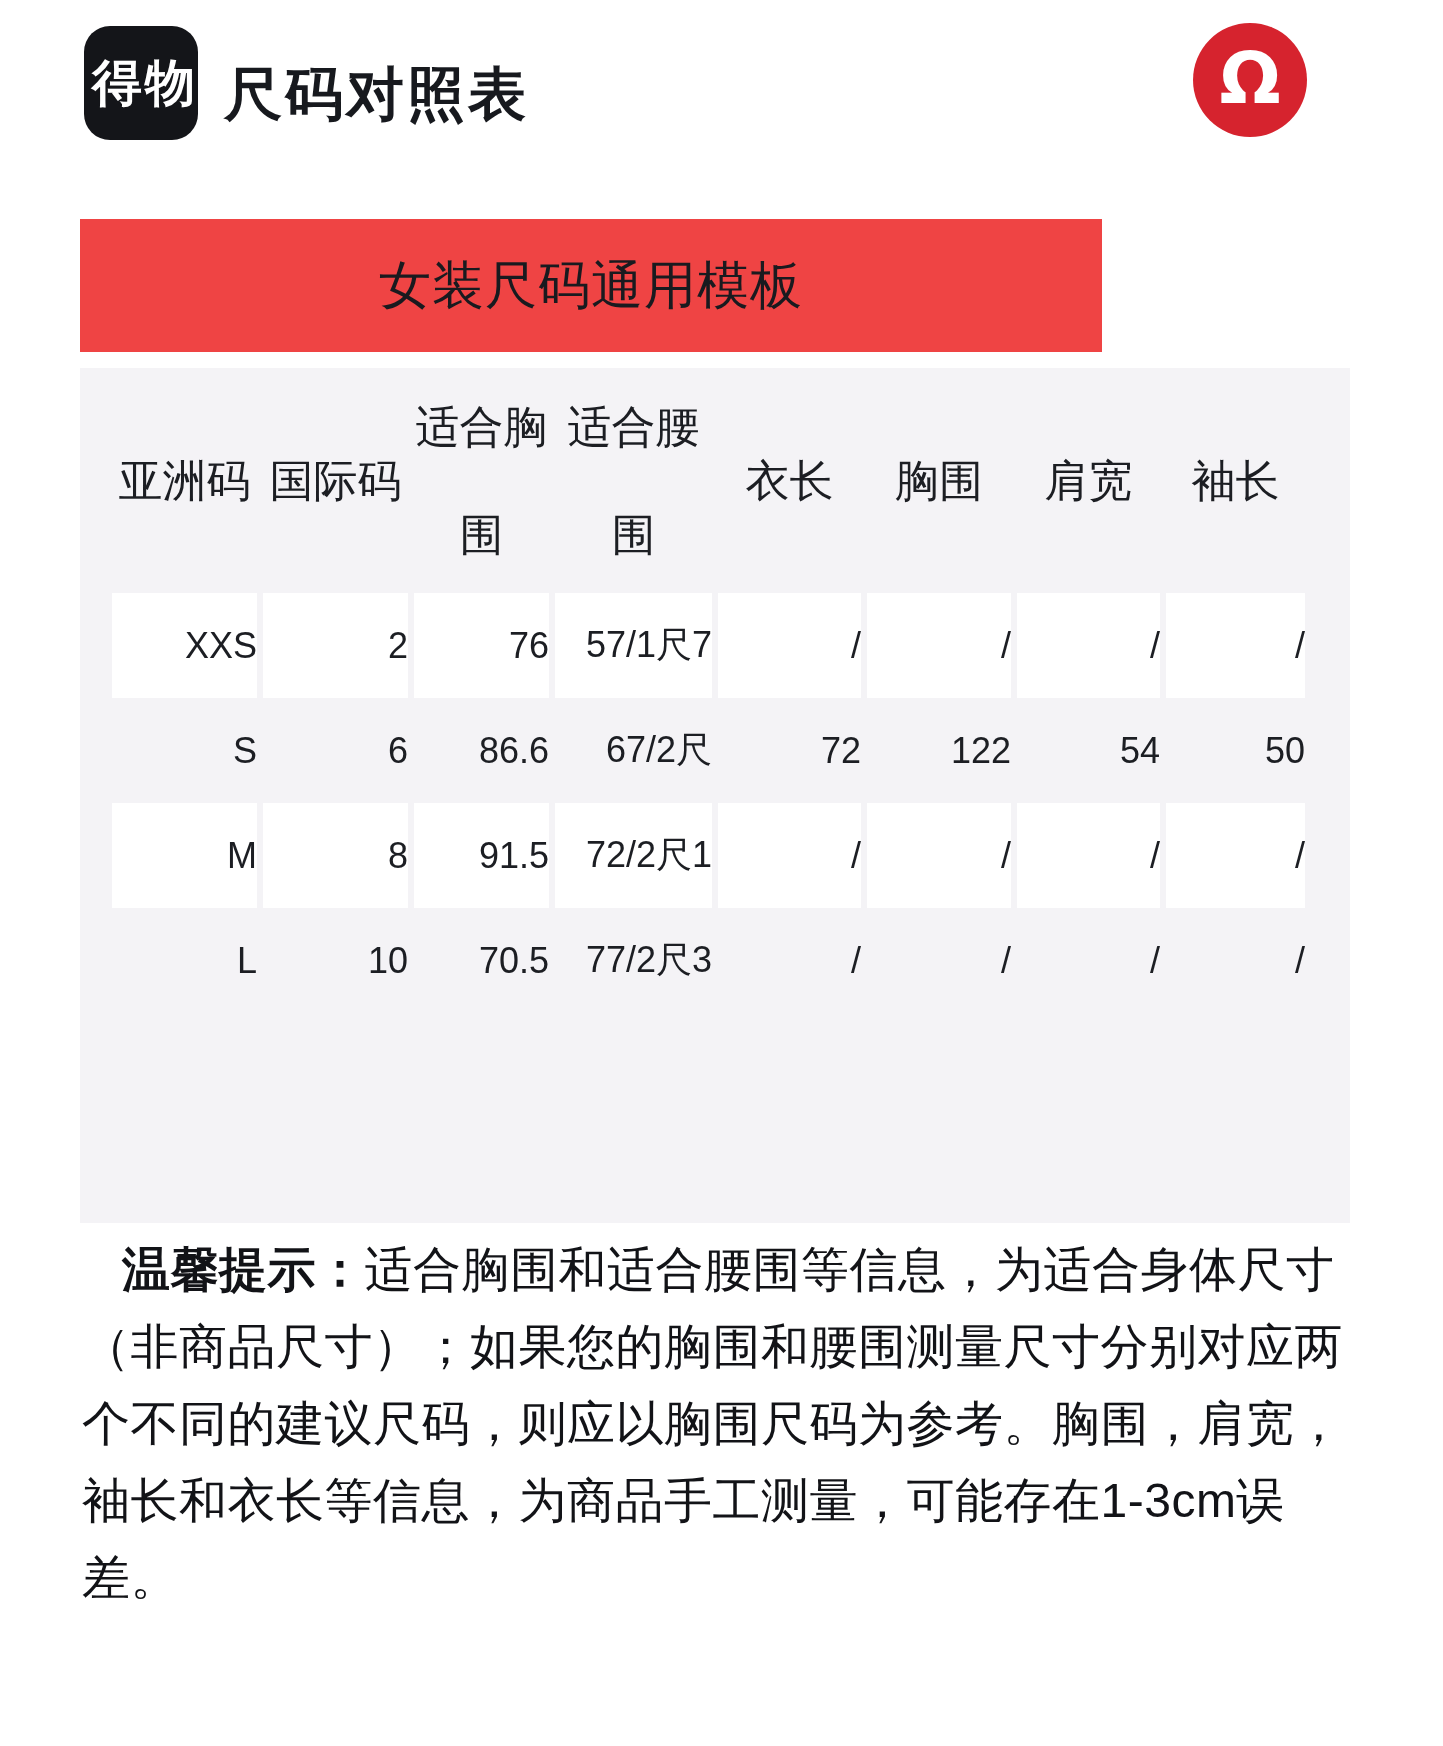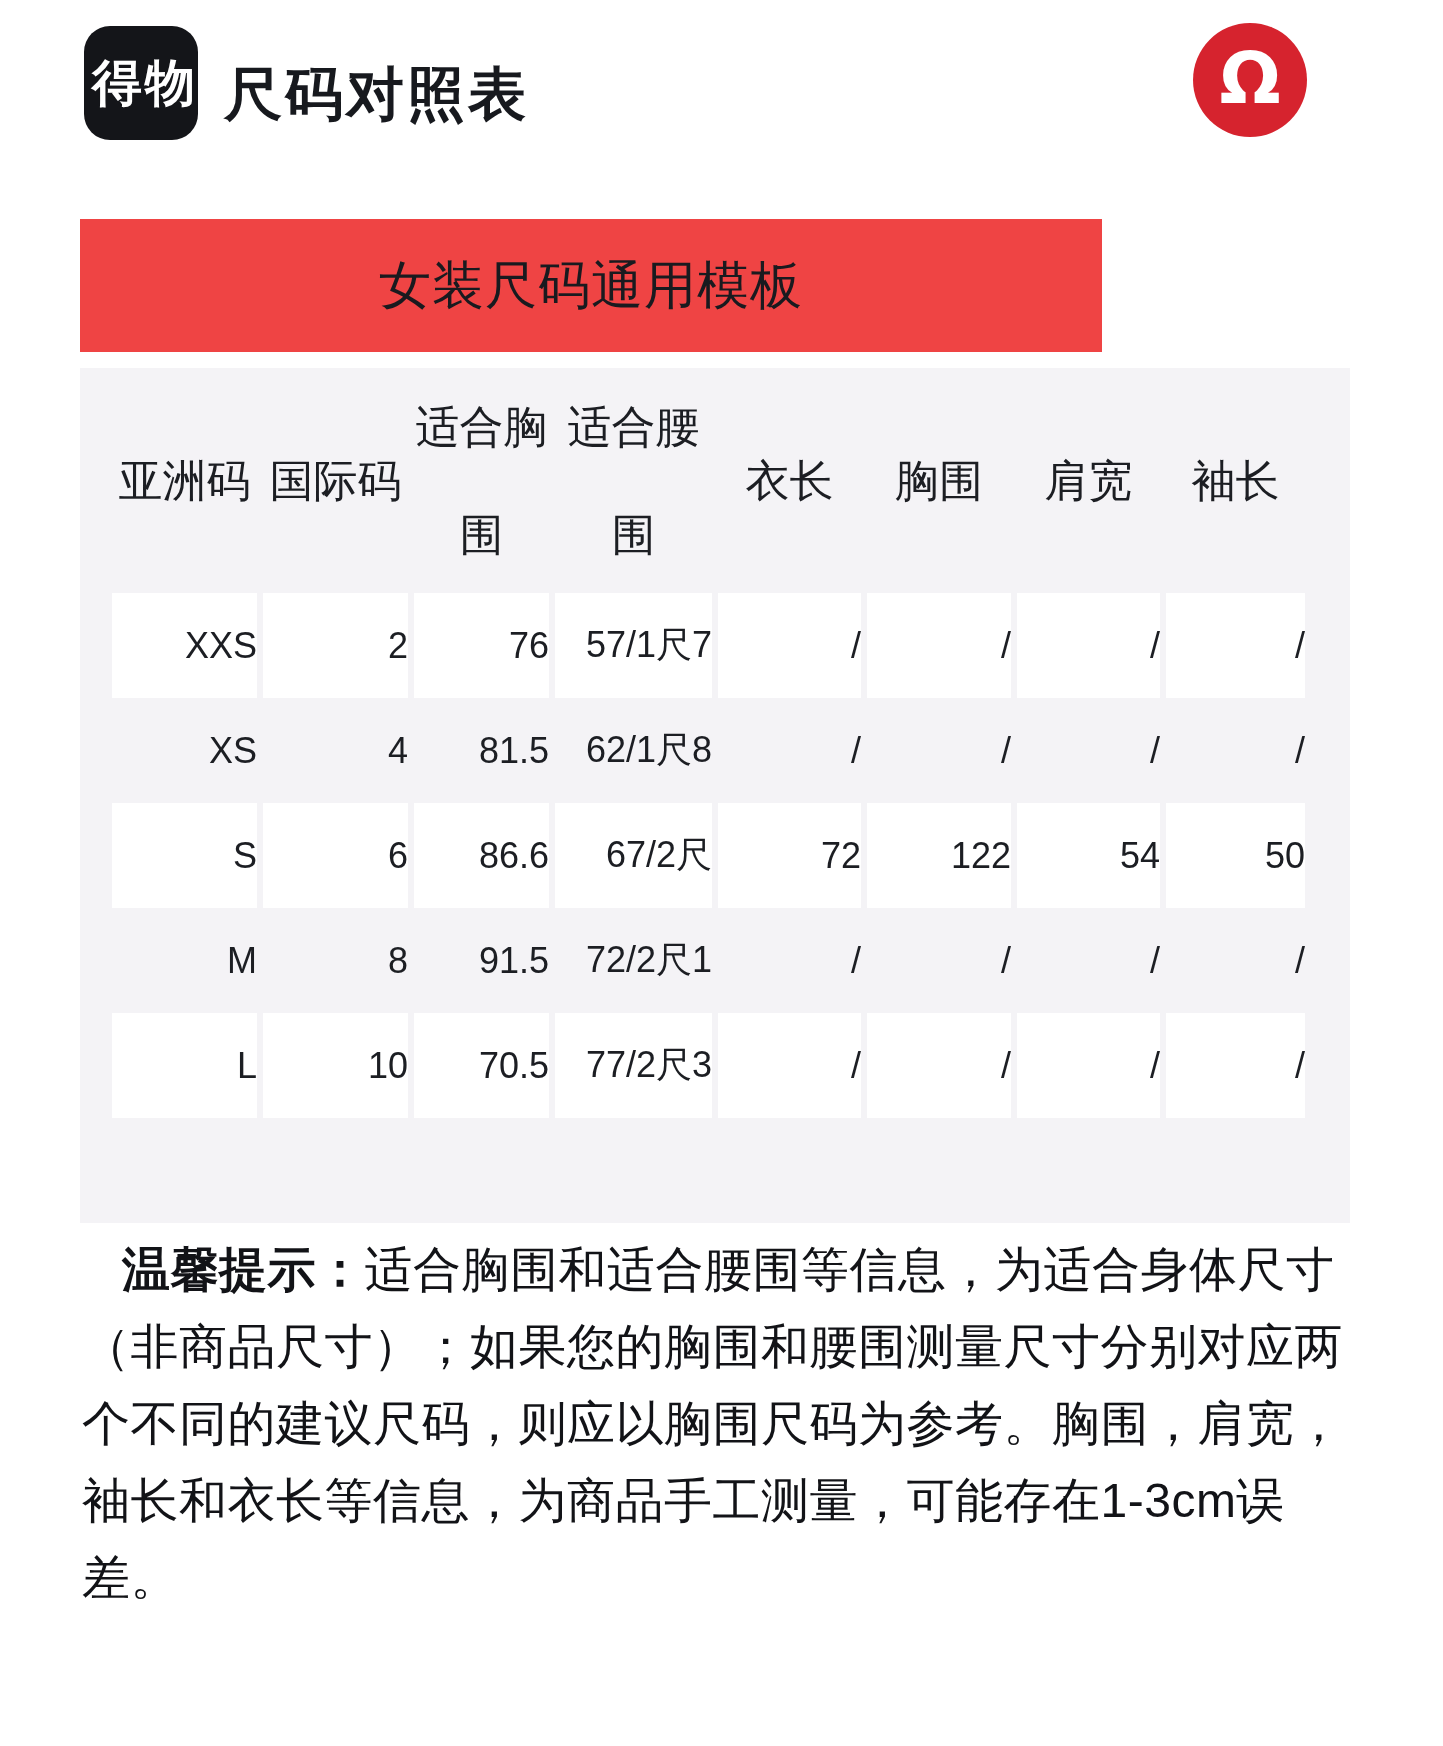--- a/index.html
+++ b/index.html
@@ -174,30 +174,20 @@
             <td>XXS</td>
             <td>2</td>
             <td>76</td>
             <td>57/1尺7</td>
             <td>/</td>
             <td>/</td>
             <td>/</td>
             <td>/</td>
           </tr>
           <tr>
-            <td>XS</td>
-            <td>4</td>
-            <td>81.5</td>
-            <td>62/1尺8</td>
-            <td>/</td>
-            <td>/</td>
-            <td>/</td>
-            <td>/</td>
-          </tr>
-          <tr>
             <td>S</td>
             <td>6</td>
             <td>86.6</td>
             <td>67/2尺</td>
             <td>72</td>
             <td>122</td>
             <td>54</td>
             <td>50</td>
           </tr>
           <tr>

